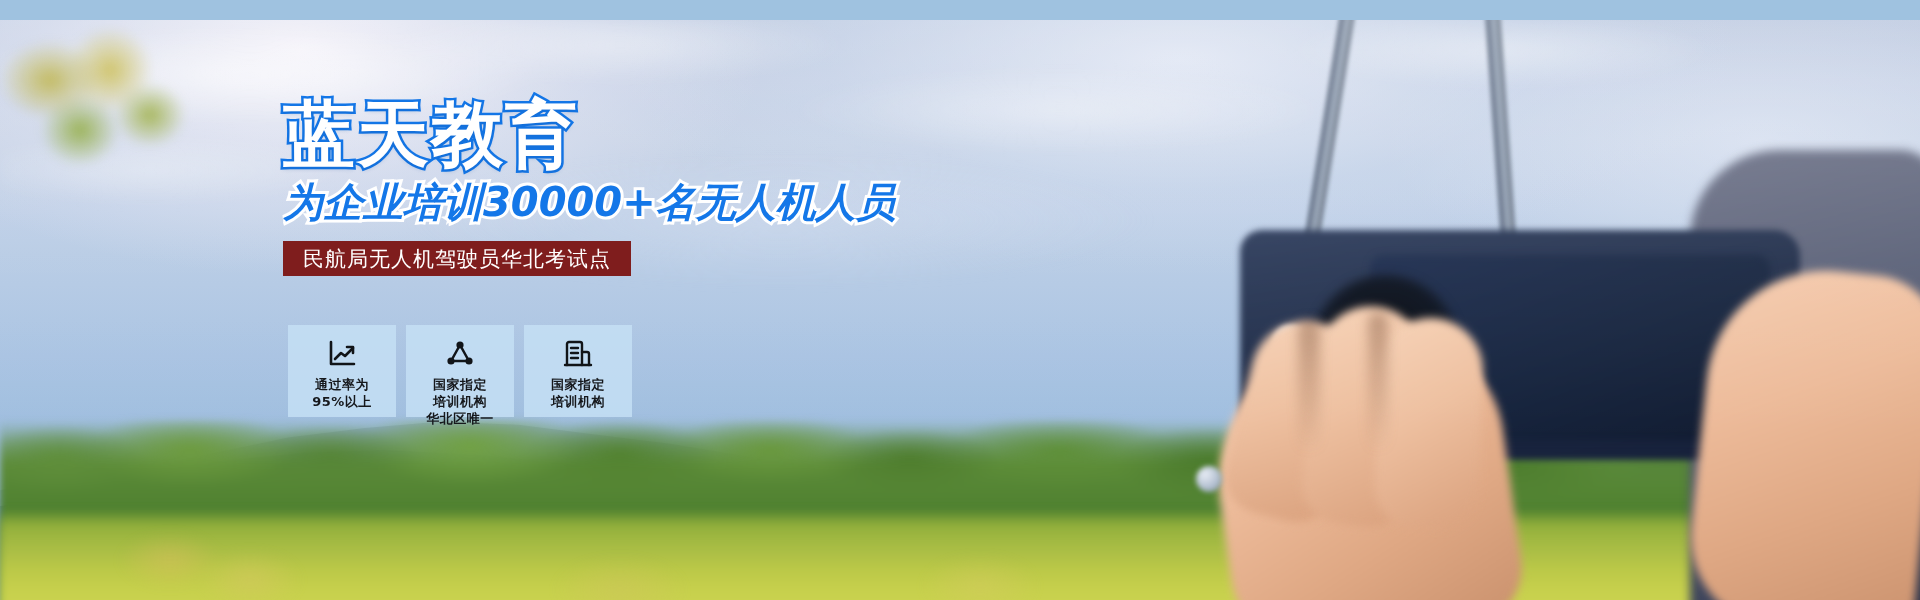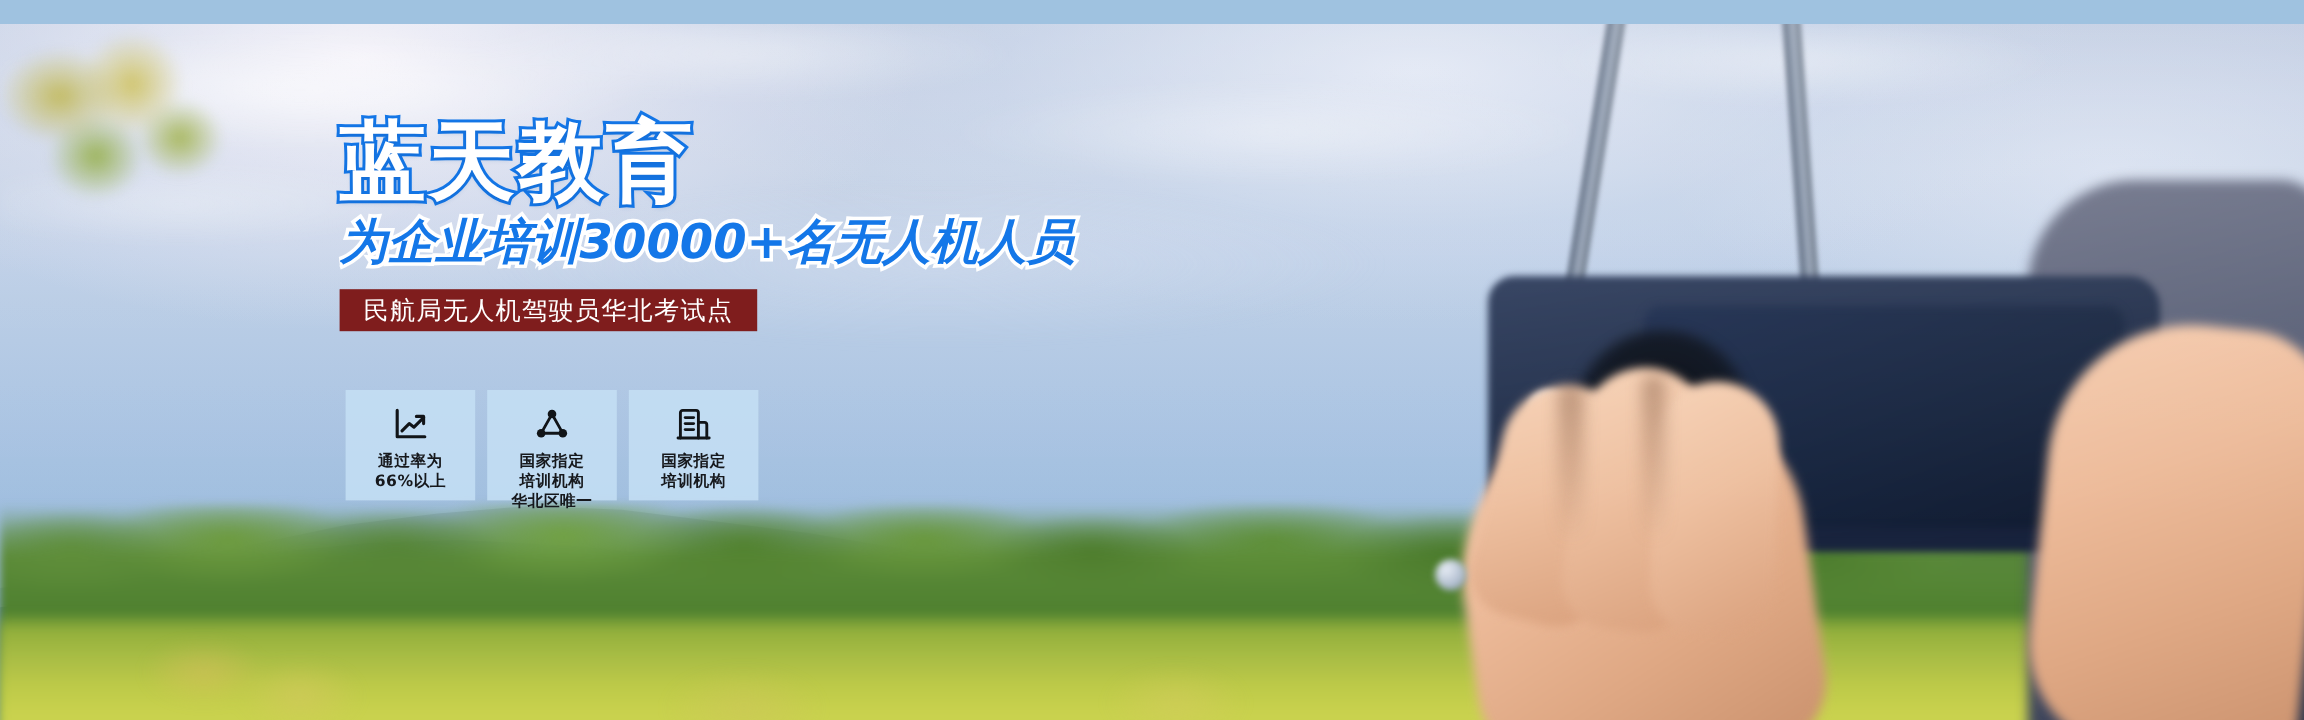--- a/index.html
+++ b/index.html
@@ -351,21 +351,21 @@
       <div class="card">
         <span class="card-icon">
           <svg viewBox="0 0 32 32" fill="none" stroke="#111418" stroke-width="2.6" stroke-linecap="round" stroke-linejoin="round">
             <path d="M5 4 V26 H28"></path>
             <path d="M9 21 L15 15 L19 18 L27 10"></path>
             <path d="M21 9 H27 V15"></path>
           </svg>
         </span>
         <div class="card-text">
           <div>通过率为</div>
-          <div>66%以上</div>
+          <div>95%以上</div>
         </div>
       </div>
 
       <div class="card">
         <span class="card-icon">
           <svg viewBox="0 0 32 32" fill="none" stroke="#111418" stroke-width="2.4" stroke-linecap="round" stroke-linejoin="round">
             <circle cx="16" cy="7" r="3.6" fill="#111418" stroke="none"></circle>
             <circle cx="7" cy="23" r="3.6" fill="#111418" stroke="none"></circle>
             <circle cx="25" cy="23" r="3.6" fill="#111418" stroke="none"></circle>
             <path d="M14.2 10.2 L8.8 19.8"></path>

